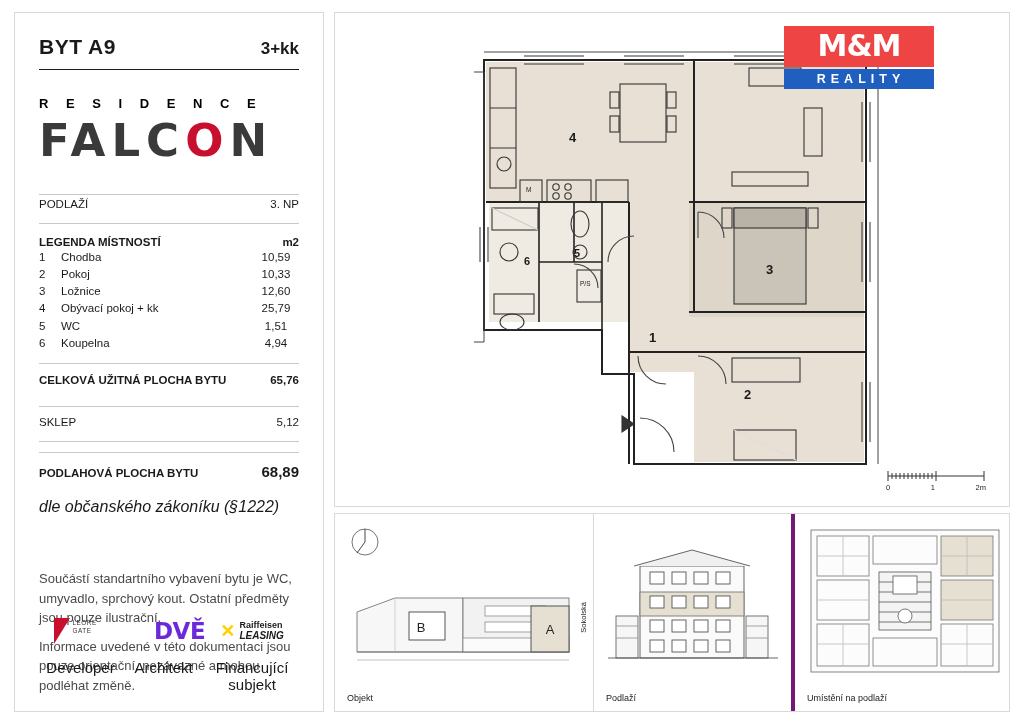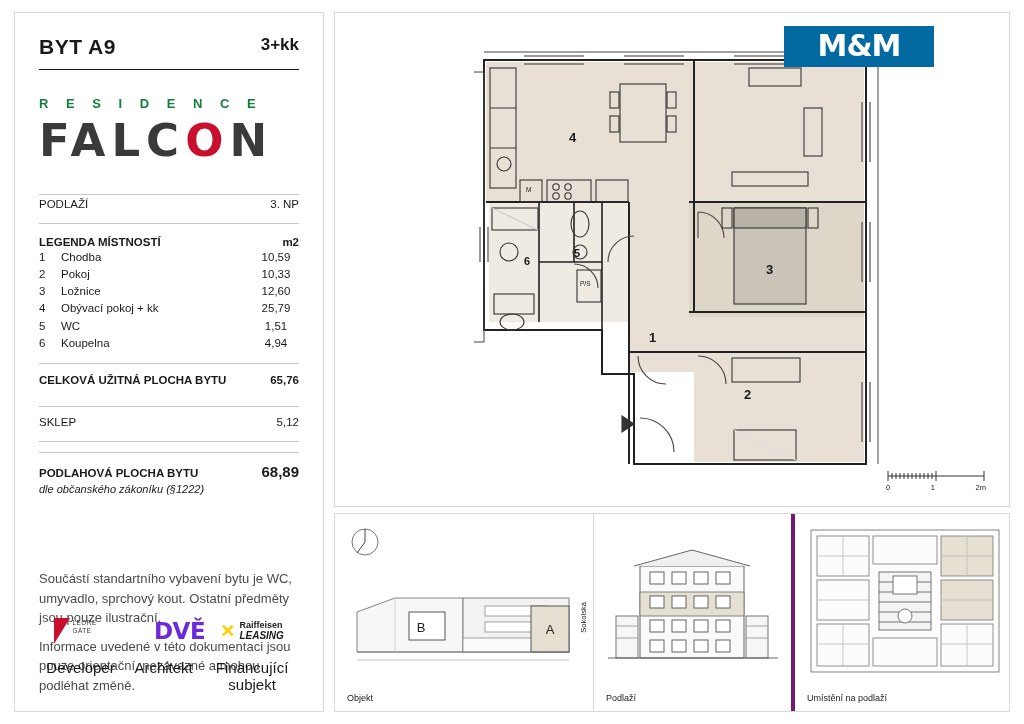--- a/index.html
+++ b/index.html
@@ -14,29 +14,29 @@
   .sheet { position:absolute; inset:0; }
 
   
   .panel { position:absolute; border:1px solid #d9d9d9; background:#fff; }
   #left-panel   { left:14px;  top:12px;  width:310px; height:700px; }
   #plan-panel   { left:334px; top:12px;  width:676px; height:495px; }
   #bottom-panel { left:334px; top:513px; width:676px; height:199px; }
 
   
   .lp-inner { position:absolute; inset:0; padding:22px 24px 0 24px; }
-  .title-row { display:flex; justify-content:space-between; align-items:flex-start; }
+  .title-row { display:flex; justify-content:space-between; align-items:flex-end; }
   .byt { font-size:21px; font-weight:bold; letter-spacing:0.5px; }
   .layout-type { font-size:17px; font-weight:bold; }
   .hr { height:1px; background:#1a1a1a; margin:10px 0 0 0; }
   .hr.thin { background:#c8c8c8; }
 
   .residence {
     margin-top:26px;
-    font-size:13px; letter-spacing:7px; color:#15803d; font-weight:bold;
+    font-size:13px; letter-spacing:7px; color:#000000; font-weight:bold;
     text-align:left;
   }
   .falcon {
     margin-top:6px;
     font-size:45px; letter-spacing:6px; font-weight:bold;
     color:#3a3a3a;
     font-family:"DejaVu Sans", sans-serif;
     position:relative;
     line-height:1.05;
   }
@@ -45,21 +45,21 @@
   .row { display:flex; justify-content:space-between; font-size:11.5px; padding:3px 0; }
   .row.bold { font-weight:bold; }
   .sect { margin-top:12px; }
   .legend-head { display:flex; justify-content:space-between; font-size:11.5px; font-weight:bold; }
   .legend-item { display:flex; font-size:11.5px; padding:2.6px 0; }
   .legend-item .no { width:22px; }
   .legend-item .nm { flex:1; }
   .legend-item .ar { width:46px; text-align:center; }
 
   .big-val { font-size:15px; font-weight:bold; }
-  .note-it { font-size:11px; font-style:italic; }
+  .note-it { font-size:16px; font-style:italic;margin-top:15px; }
 
   .fineprint { position:absolute; left:24px; right:24px; top:556px; font-size:13px; color:#4a4a4a; line-height:1.5; }
   .fineprint p { margin:0 0 9px 0; }
 
   
   .logos { position:absolute; left:24px; right:24px; bottom:18px; display:flex; justify-content:space-between; }
   .logo-col { width:92px; text-align:center; }
   .logo-art { height:40px; display:flex; align-items:center; justify-content:center; }
   .logo-cap { font-size:15px; margin-top:8px; }
 
@@ -69,21 +69,21 @@
 
   .dve { font-size:23px; font-weight:bold; letter-spacing:-0.5px; color:#6d28d9; font-family:"DejaVu Sans", sans-serif;margin-left:32px; }
 
   .raif { display:flex; align-items:center; gap:4px; }
   .raif .x { color:#ffd100; font-size:18px; font-weight:bold; line-height:1; }
   .raif .t { text-align:left; font-size:9px; font-weight:bold; line-height:1.15; }
   .raif .t i { display:block; font-style:italic; font-size:10px; }
 
   
   #mm-logo { position:absolute; left:784px; top:26px; width:150px; }
-  .mm-red { background:#0369a1; color:#fff; text-align:center; font-weight:bold;
+  .mm-red { background:#ef4444; color:#fff; text-align:center; font-weight:bold;
             font-family:"DejaVu Sans", sans-serif; font-size:30px; letter-spacing:-1px;
             padding:5px 0 6px 0; line-height:1; }
   .mm-blue { background:#1f5fbf; color:#fff; text-align:center; font-weight:bold;
              font-size:12.5px; letter-spacing:5px; padding:3px 0 3px 4px; margin-top:2px; }
 
   
   #floorplan { position:absolute; left:334px; top:12px; width:676px; height:495px; }
   .plan-num { position:absolute; font-size:13px; font-weight:bold; color:#1a1a1a; }
 
   
@@ -330,20 +330,21 @@
     <div class="plan-num" style="left:240px; top:235px; font-size:11px">5</div>
     <div class="plan-num" style="left:190px; top:243px; font-size:11px">6</div>
     <div class="plan-num" style="left:192px; top:174px; font-size:6.5px; font-weight:normal">M</div>
     <div class="plan-num" style="left:246px; top:268px; font-size:6.5px; font-weight:normal">P/S</div>
   </div>
 
   <div id="mm-logo">
     <div class="mm-red">
       <span>M&amp;M</span>
     </div>
+    <div class="mm-blue">REALITY</div>
   </div>
 
   <div id="scalebar">
     <svg width="100" height="12">
       <g stroke="#333" stroke-width="1" fill="none">
         <path d="M2 6 L98 6"></path>
         <path d="M2 1 L2 11 M98 1 L98 11 M50 1 L50 11"></path>
         <path d="M6 3 L6 9 M10 3 L10 9 M14 3 L14 9 M18 3 L18 9 M22 3 L22 9 M26 3 L26 9 M30 3 L30 9 M34 3 L34 9 M38 3 L38 9 M42 3 L42 9 M46 3 L46 9"></path>
       </g>
     </svg>

